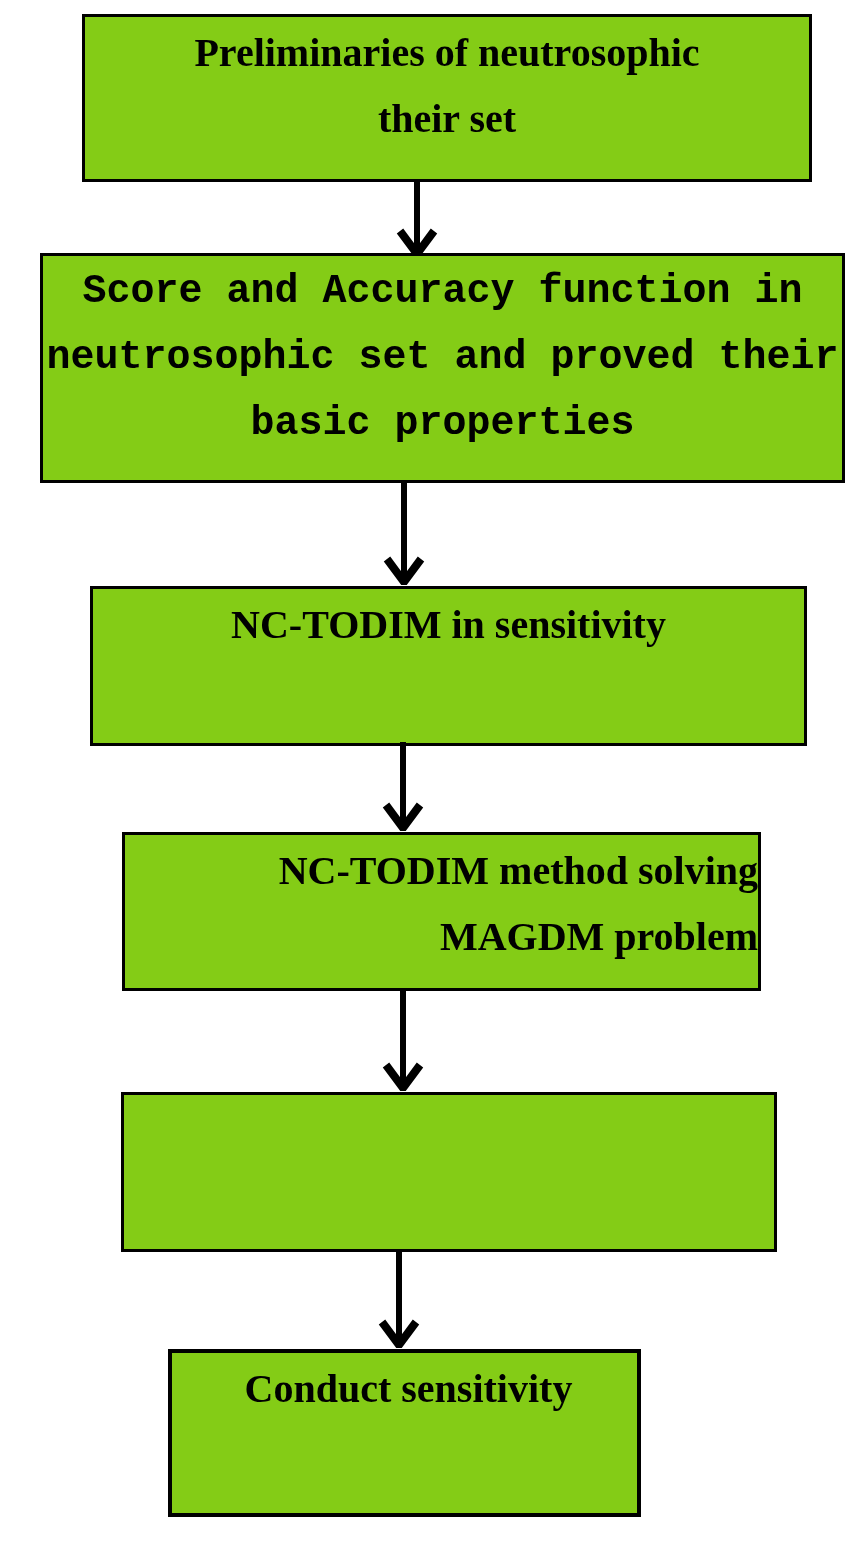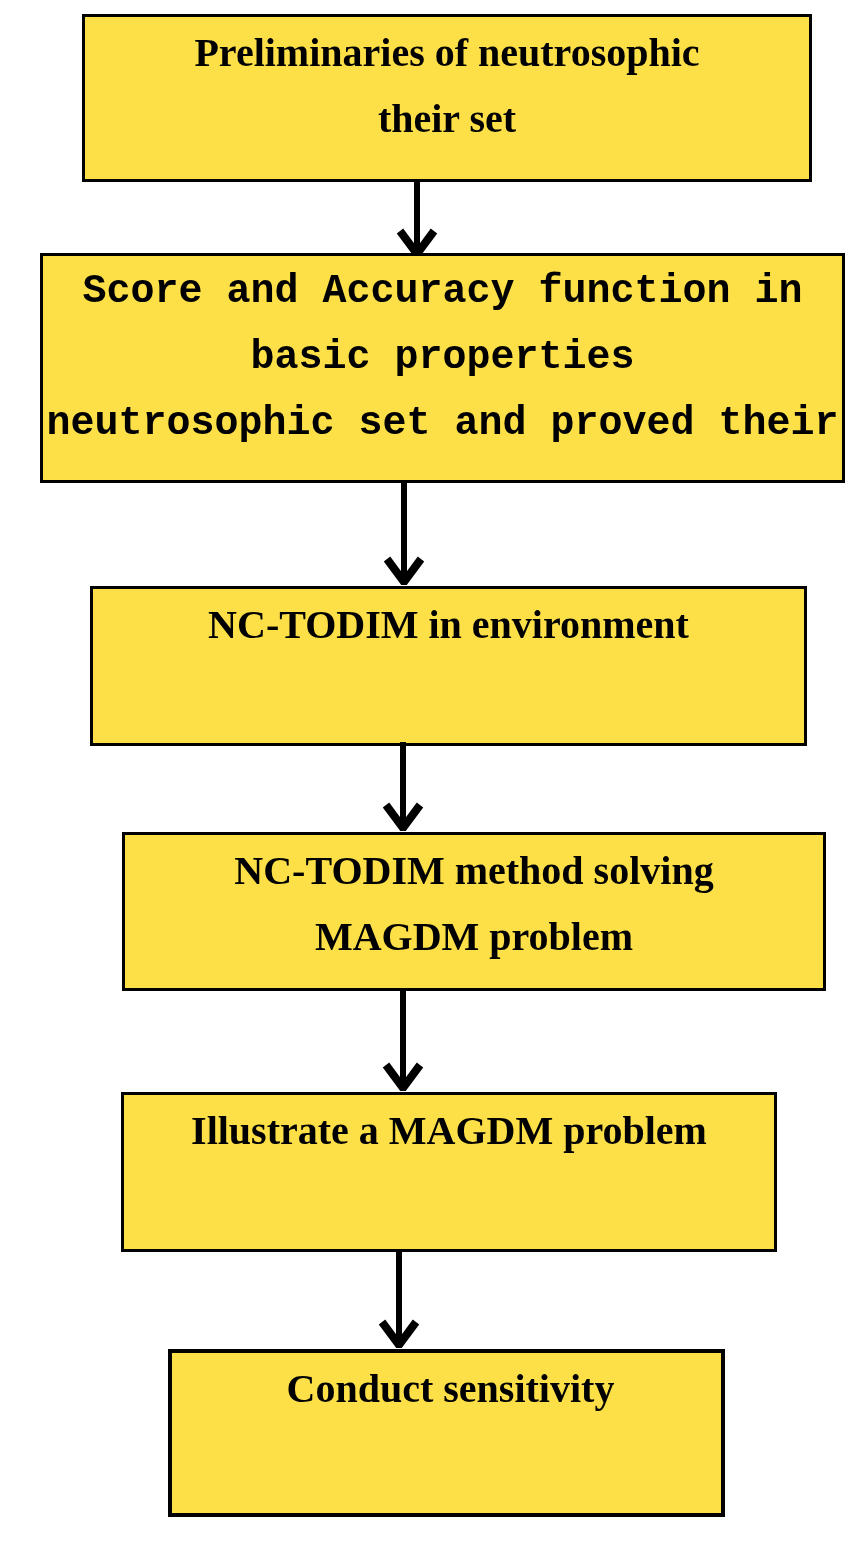--- a/index.html
+++ b/index.html
@@ -12,21 +12,21 @@
     width: 868px;
     height: 1542px;
     background: #ffffff;
     overflow: hidden;
     font-family: "Liberation Serif", "DejaVu Serif", serif;
   }
   .flow-box {
     position: absolute;
     box-sizing: border-box;
     border: 3px solid #000000;
-    background: #fde047;
+    background: #84cc16;
     color: #000000;
     text-align: center;
     font-weight: 700;
     font-size: 40px;
     line-height: 66px;
     padding-top: 3px;
   }
   .flow-box.thick {
     border-width: 4px;
   }
@@ -34,23 +34,23 @@
     white-space: nowrap;
   }
   .arrow {
     position: absolute;
     display: block;
   }
   
   #box1 { left: 82px;  top: 14px;   width: 730px; height: 168px; }
   #box2 { left: 40px;  top: 253px;  width: 805px; height: 230px; font-family: Liberation Mono, monospace; }
   #box3 { left: 90px;  top: 586px;  width: 717px; height: 160px; }
-  #box4 { left: 122px; top: 832px;  width: 704px; height: 159px; }
+  #box4 { left: 122px; top: 832px;  width: 639px; height: 159px; text-align: right; }
   #box5 { left: 121px; top: 1092px; width: 656px; height: 160px; }
-  #box6 { left: 168px; top: 1349px; width: 557px; height: 168px; padding-left: 8px; }
+  #box6 { left: 168px; top: 1349px; width: 473px; height: 168px; padding-left: 8px; }
   #arrow1 { left: 395px; top: 182px;  }
   #arrow2 { left: 382px; top: 483px;  }
   #arrow3 { left: 381px; top: 742px;  }
   #arrow4 { left: 381px; top: 991px;  }
   #arrow5 { left: 377px; top: 1252px; }
 </style>
 </head>
 <body>
 
 <div class="canvas">
@@ -60,50 +60,49 @@
     <div class="box-line">their set</div>
   </div>
 
   <svg class="arrow" id="arrow1" width="44" height="75" viewBox="0 0 44 75">
     <line x1="22" y1="0" x2="22" y2="65" stroke="#000000" stroke-width="6"></line>
     <polyline points="5,49 22,72 39,49" fill="none" stroke="#000000" stroke-width="8" stroke-linejoin="miter" stroke-miterlimit="10"></polyline>
   </svg>
 
   <div class="flow-box" id="box2">
     <div class="box-line">Score and Accuracy function in</div>
+    <div class="box-line">neutrosophic set and proved their</div>
     <div class="box-line">basic properties</div>
-    <div class="box-line">neutrosophic set and proved their</div>
   </div>
 
   <svg class="arrow" id="arrow2" width="44" height="102" viewBox="0 0 44 102">
     <line x1="22" y1="0" x2="22" y2="92" stroke="#000000" stroke-width="6"></line>
     <polyline points="5,76 22,99 39,76" fill="none" stroke="#000000" stroke-width="8" stroke-linejoin="miter" stroke-miterlimit="10"></polyline>
   </svg>
 
   <div class="flow-box" id="box3">
-    <div class="box-line">NC-TODIM in environment</div>
+    <div class="box-line">NC-TODIM in sensitivity</div>
   </div>
 
   <svg class="arrow" id="arrow3" width="44" height="89" viewBox="0 0 44 89">
     <line x1="22" y1="0" x2="22" y2="79" stroke="#000000" stroke-width="6"></line>
     <polyline points="5,63 22,86 39,63" fill="none" stroke="#000000" stroke-width="8" stroke-linejoin="miter" stroke-miterlimit="10"></polyline>
   </svg>
 
   <div class="flow-box" id="box4">
     <div class="box-line">NC-TODIM method solving</div>
     <div class="box-line">MAGDM problem</div>
   </div>
 
   <svg class="arrow" id="arrow4" width="44" height="100" viewBox="0 0 44 100">
     <line x1="22" y1="0" x2="22" y2="90" stroke="#000000" stroke-width="6"></line>
     <polyline points="5,74 22,97 39,74" fill="none" stroke="#000000" stroke-width="8" stroke-linejoin="miter" stroke-miterlimit="10"></polyline>
   </svg>
 
   <div class="flow-box" id="box5">
-    <div class="box-line">Illustrate a MAGDM problem</div>
   </div>
 
   <svg class="arrow" id="arrow5" width="44" height="96" viewBox="0 0 44 96">
     <line x1="22" y1="0" x2="22" y2="86" stroke="#000000" stroke-width="6"></line>
     <polyline points="5,70 22,93 39,70" fill="none" stroke="#000000" stroke-width="8" stroke-linejoin="miter" stroke-miterlimit="10"></polyline>
   </svg>
 
   <div class="flow-box thick" id="box6">
     <div class="box-line">Conduct sensitivity</div>
   </div>

